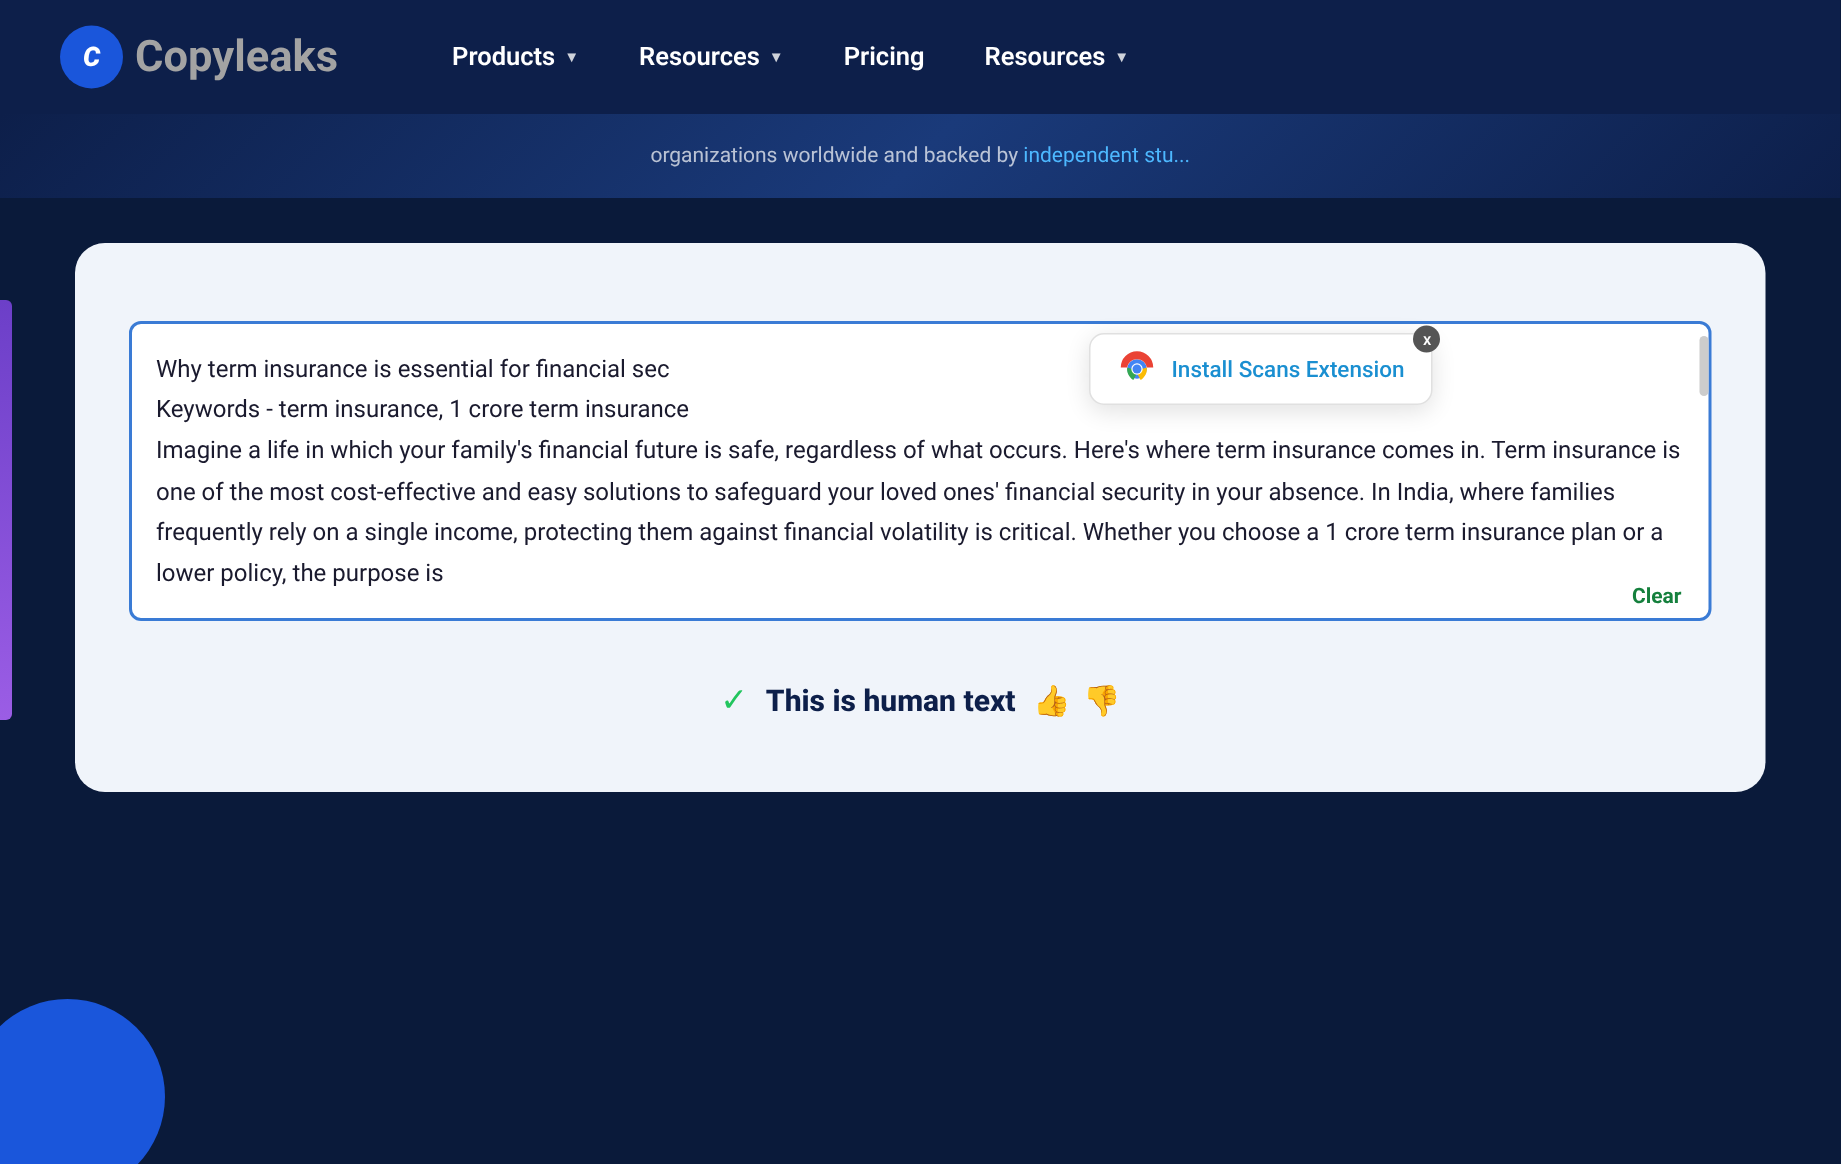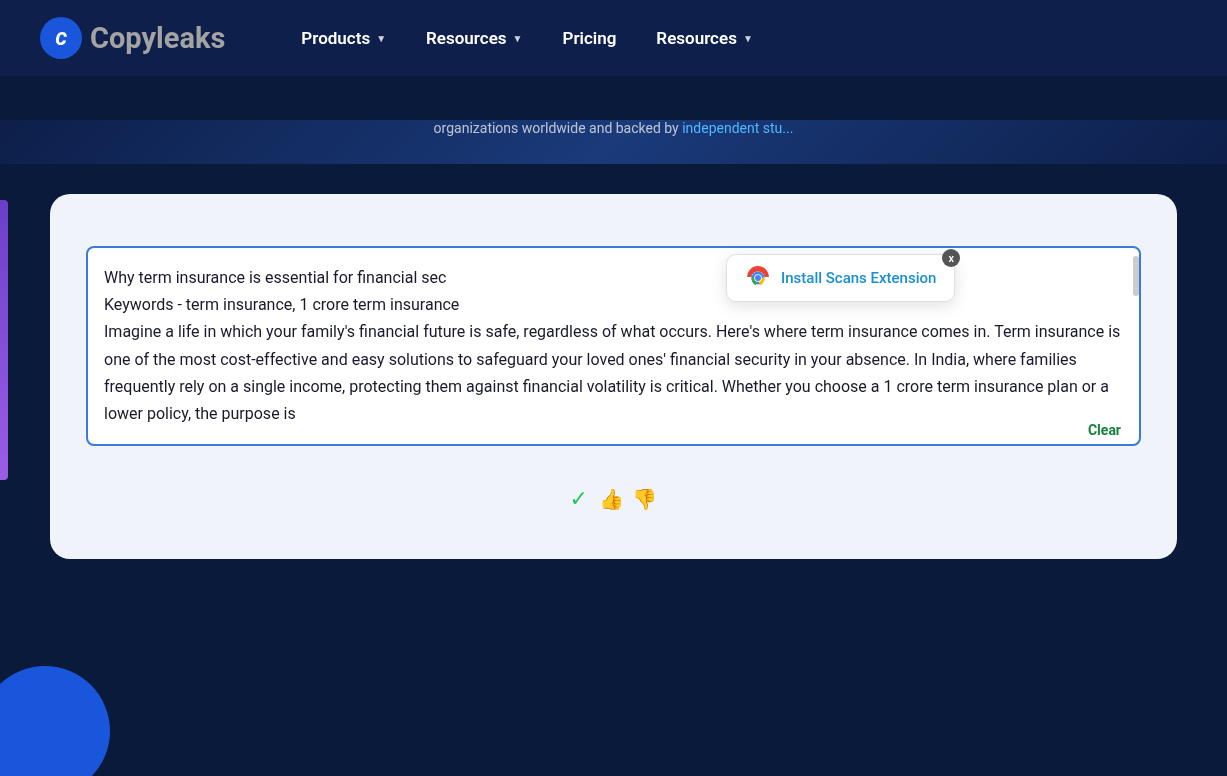--- a/index.html
+++ b/index.html
@@ -63,26 +63,25 @@
       gap: 6px;
     }
     .nav-item .chevron {
       font-size: 10px;
       opacity: 0.8;
     }
 
     
     .banner-strip {
       background: linear-gradient(135deg, #0d1f4a 0%, #1a3a7a 50%, #0d1f4a 100%);
-      height: 44px;
-      display: flex;
-      align-items: flex-start;
+      height: 56px;
+      display: flex;
+      align-items: center;
       justify-content: center;
       overflow: hidden;
-      margin-top: 44px;
     }
     .banner-text {
       color: rgba(255,255,255,0.7);
       font-size: 14px;
       white-space: nowrap;
     }
     .banner-text a {
       color: #4db8ff;
       text-decoration: none;
     }
@@ -356,20 +355,21 @@
         </svg>
         <span>Install Scans Extension</span>
       </div>
 
       
       <span class="clear-link">Clear</span>
     </div>
 
     <div class="result-section">
       <span class="check-icon">✓</span>
+      <span class="result-text">This is human text</span>
       <div class="feedback-icons">
         <span class="thumb-icon">👍</span>
         <span class="thumb-icon">👎</span>
       </div>
     </div>
 
   </div>
 </div>
 
 </body></html>

